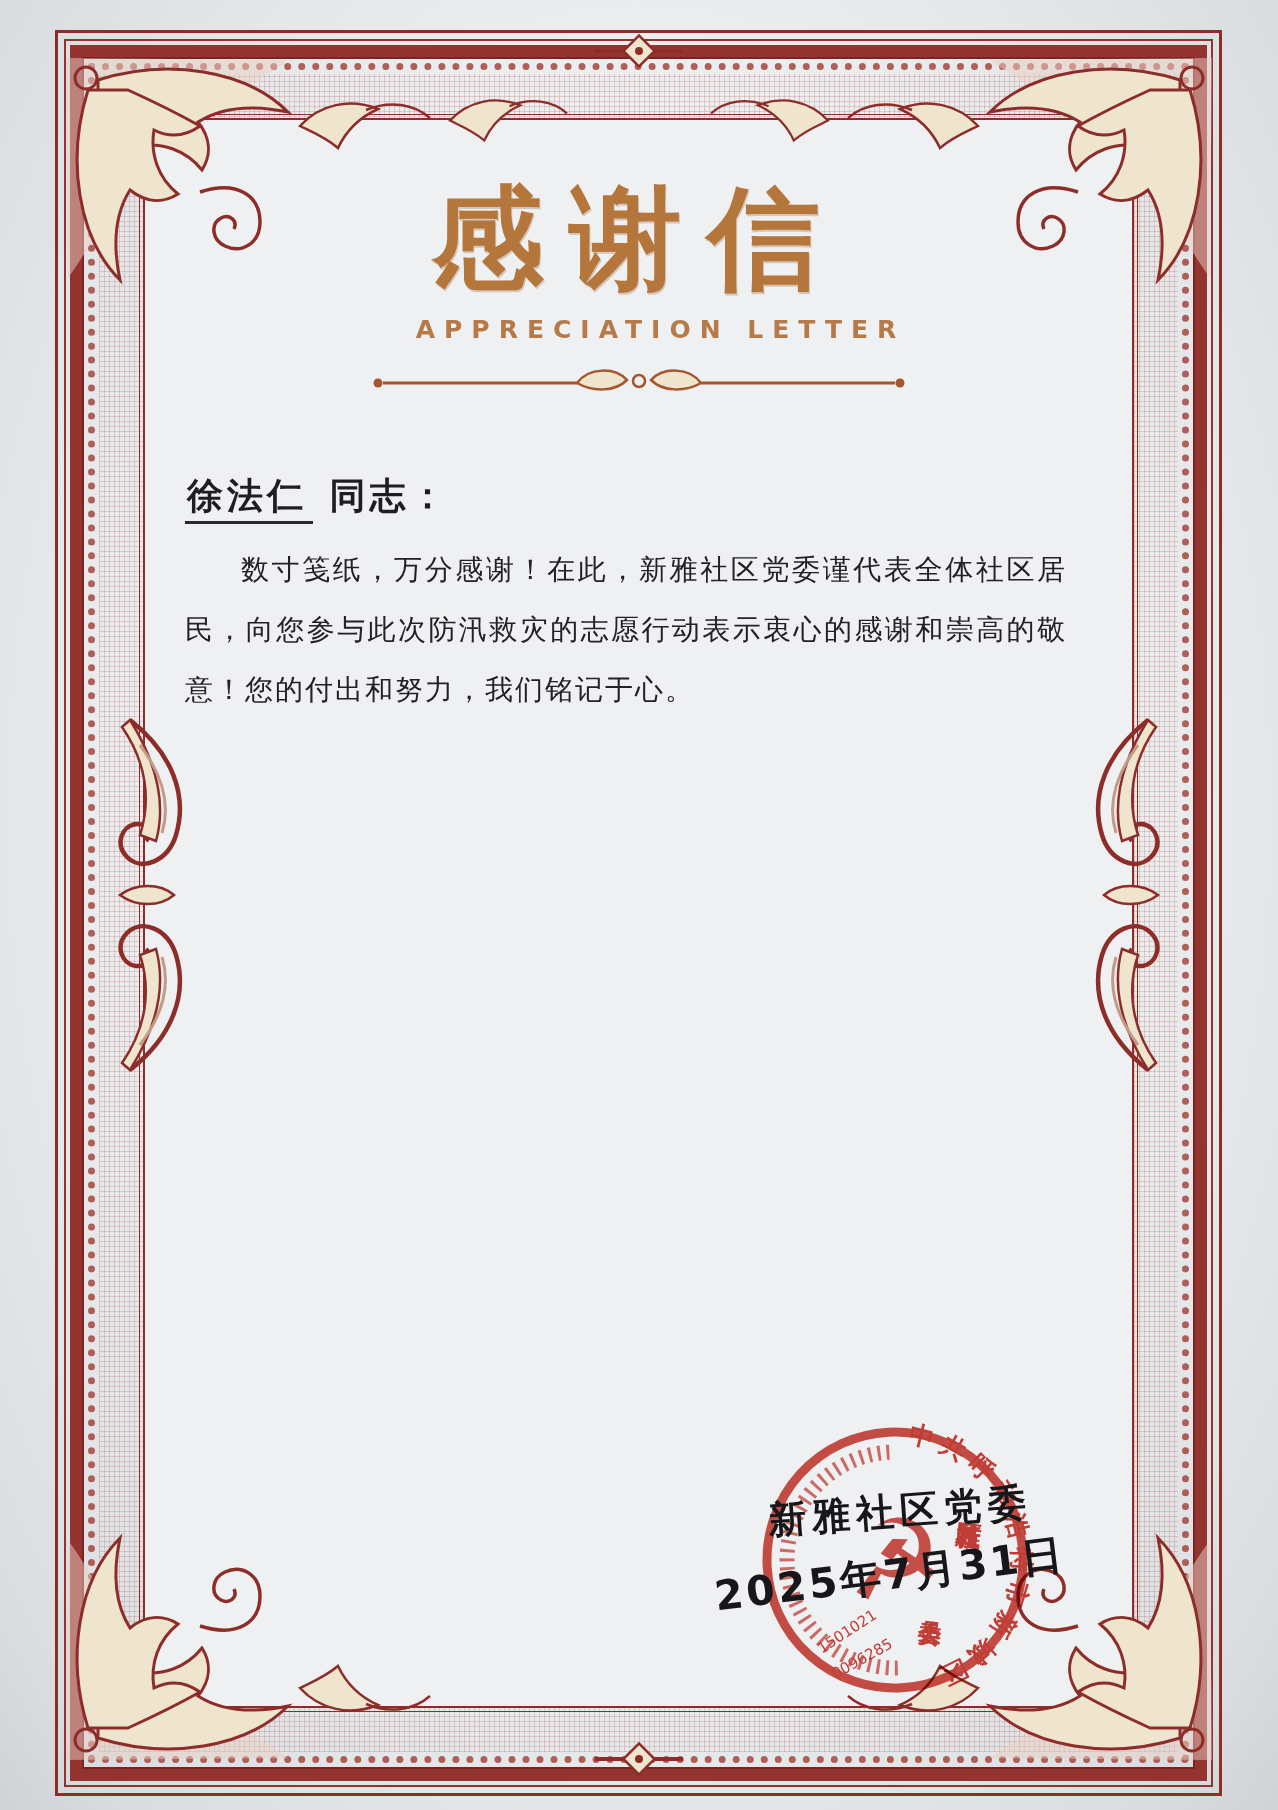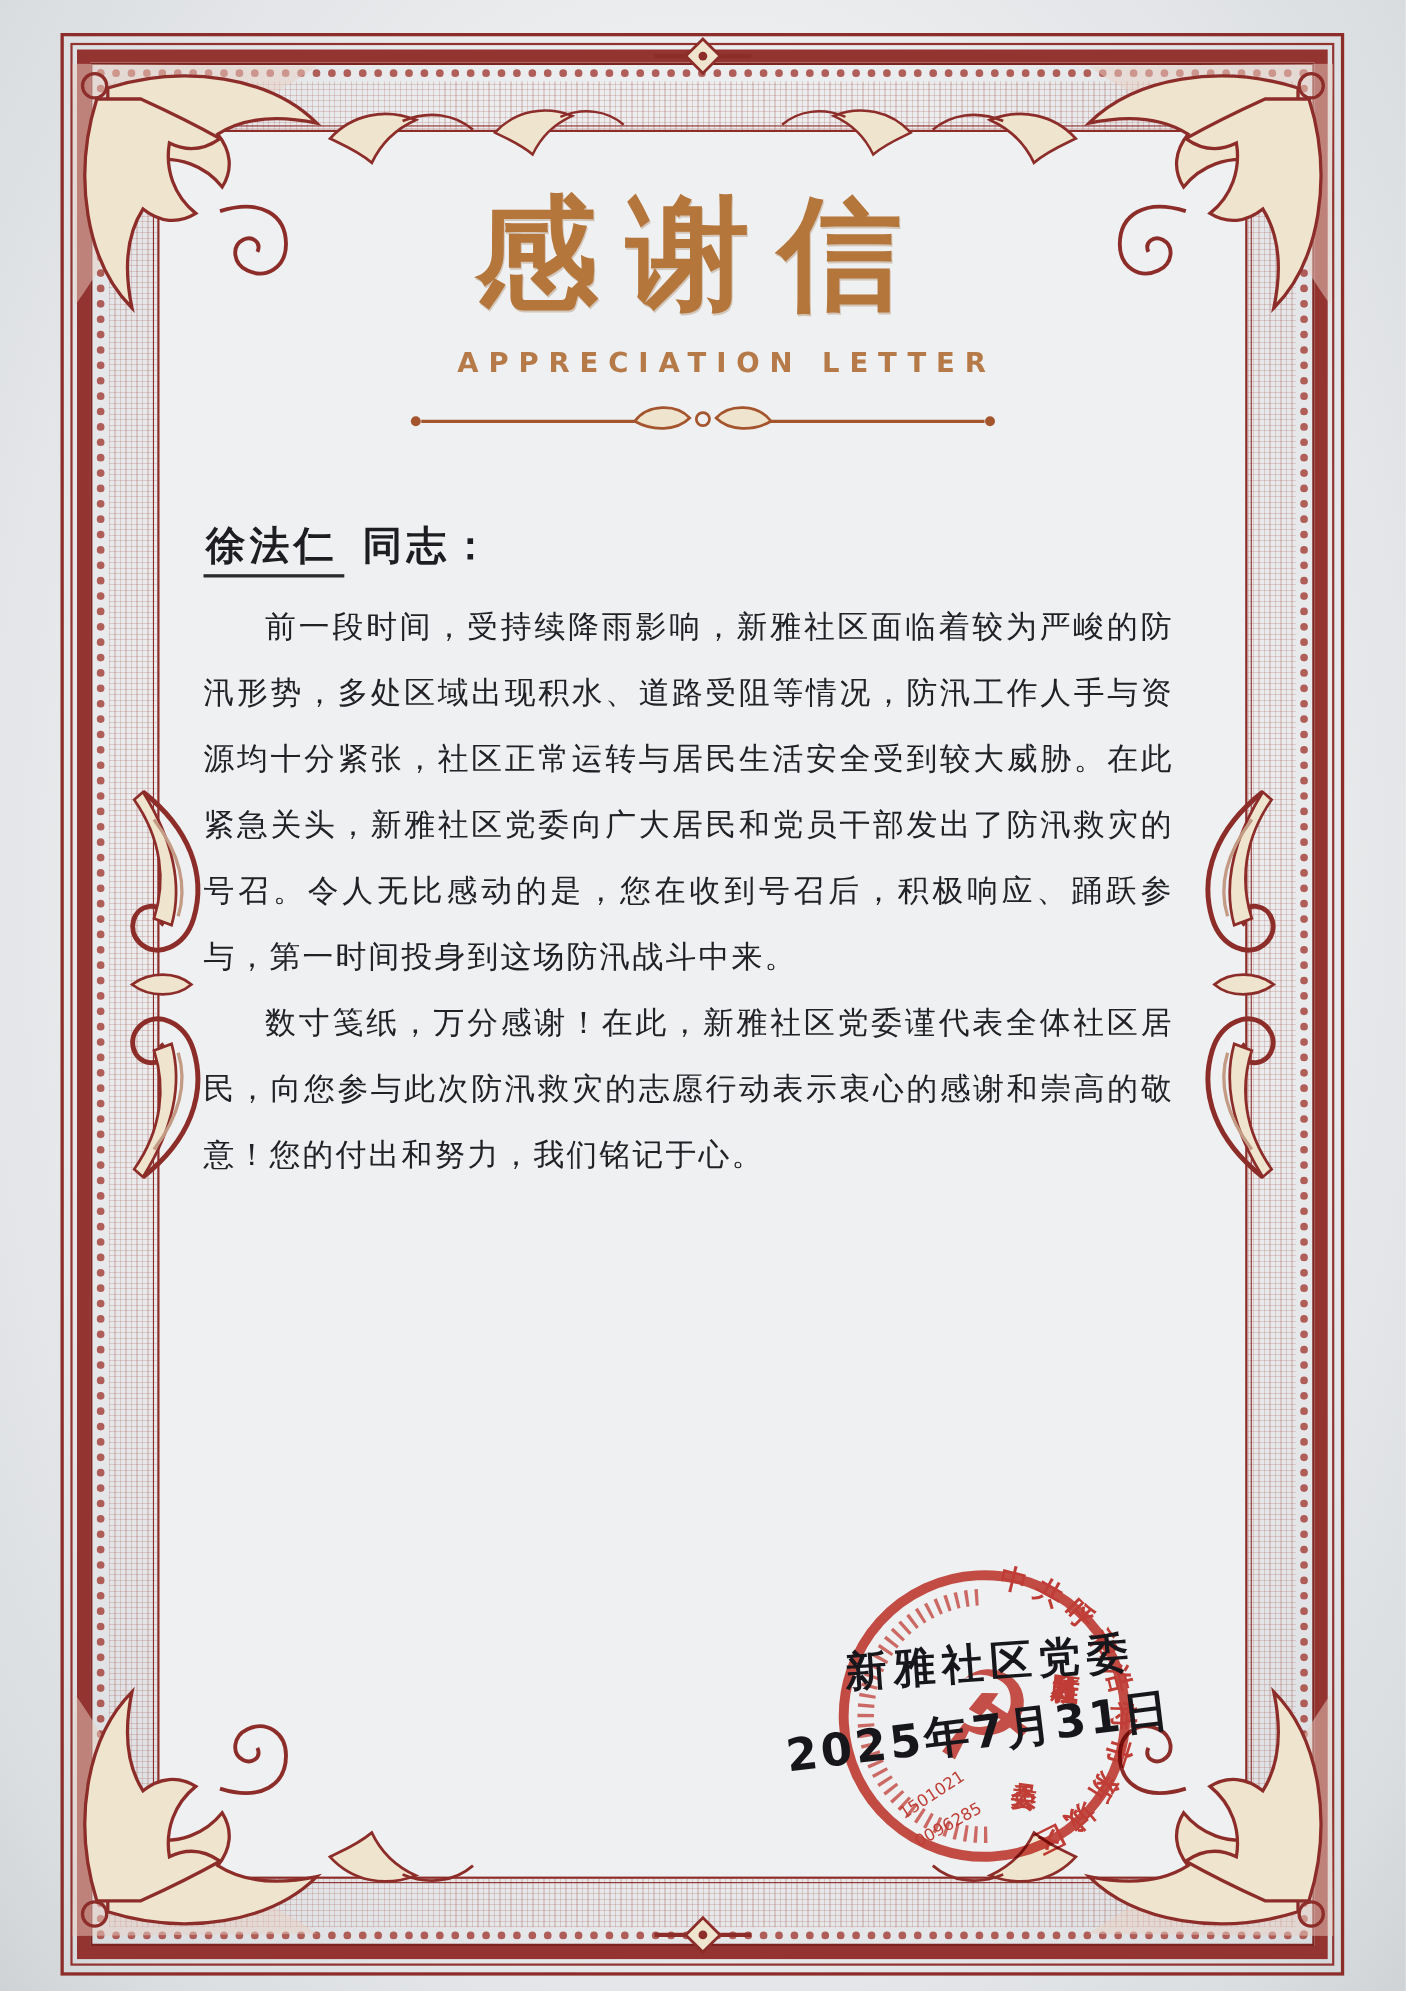--- a/index.html
+++ b/index.html
@@ -20,21 +20,21 @@
       repeating-linear-gradient(0deg,rgba(160,80,70,.22) 0 1px,transparent 1px 5px),
       repeating-linear-gradient(90deg,rgba(160,80,70,.22) 0 1px,transparent 1px 5px);
   }
   .fr-hatch-hole{position:absolute;top:44px;left:44px;right:44px;bottom:44px;background:#eff0f1;}
   .fr-inner{position:absolute;top:118px;left:143px;right:144px;bottom:102px;border:2px solid #8d2d2a;outline:1px solid #8d2d2a;outline-offset:3px;background:transparent;}
 
   
   .content{position:absolute;left:185px;top:0;width:882px;z-index:3;color:#232327;}
   .title-wrap{position:absolute;left:143px;right:144px;top:178px;text-align:center;z-index:3;}
   .title{font-size:112px;line-height:1.1;font-weight:700;letter-spacing:26px;color:#b5763c;
-    text-shadow:1px 2px 0 rgba(128,70,25,.25);font-family:Liberation Mono, monospace;}
+    text-shadow:1px 2px 0 rgba(128,70,25,.25);font-family:Liberation Serif, serif;}
   .subtitle{margin-top:14px;font-size:25px;font-weight:600;letter-spacing:9px;color:#b57a48;margin-left:44px;}
   .divider{margin:18px auto 0;display:block;}
 
   .salutation{position:absolute;top:472px;left:0;font-size:36px;font-weight:700;letter-spacing:4px;color:#1e1e22;}
   .salutation .name{border-bottom:3px solid #2a2a2e;padding:0 6px 5px 2px;}
 
   .bodytext{position:absolute;top:540px;left:0;width:882px;}
   .bodytext p{margin:0;text-indent:2em;font-size:28px;letter-spacing:2px;line-height:60px;
     color:#212126;text-align:justify;font-weight:500;}
 
@@ -126,21 +126,20 @@
     <circle cx="531" cy="21" r="4.5" fill="#a4552e"></circle>
   </svg>
 </div>
 
 <div class="content">
   <div class="salutation">
     <span class="name">徐法仁</span>
     <span>同志：</span>
   </div>
   <div class="bodytext">
-    <p>前一段时间，受持续降雨影响，新雅社区面临着较为严峻的防汛形势，多处区域出现积水、道路受阻等情况，防汛工作人手与资源均十分紧张，社区正常运转与居民生活安全受到较大威胁。在此紧急关头，新雅社区党委向广大居民和党员干部发出了防汛救灾的号召。令人无比感动的是，您在收到号召后，积极响应、踊跃参与，第一时间投身到这场防汛战斗中来。</p>
     <p>数寸笺纸，万分感谢！在此，新雅社区党委谨代表全体社区居民，向您参与此次防汛救灾的志愿行动表示衷心的感谢和崇高的敬意！您的付出和努力，我们铭记于心。</p>
   </div>
 </div>
 
 <svg class="seal" viewBox="0 0 324 324">
   <circle cx="162" cy="162" r="128" fill="none" stroke="#c9372e" stroke-width="9" opacity="0.92"></circle>
 
   <path d="M162,54 A108,108 0 0 0 162,270" fill="none" stroke="#c9372e" stroke-width="15" stroke-dasharray="3 6" opacity="0.75"></path>
 
   <path id="sealArc" d="M162,44 A118,118 0 0 1 162,280" fill="none"></path>

